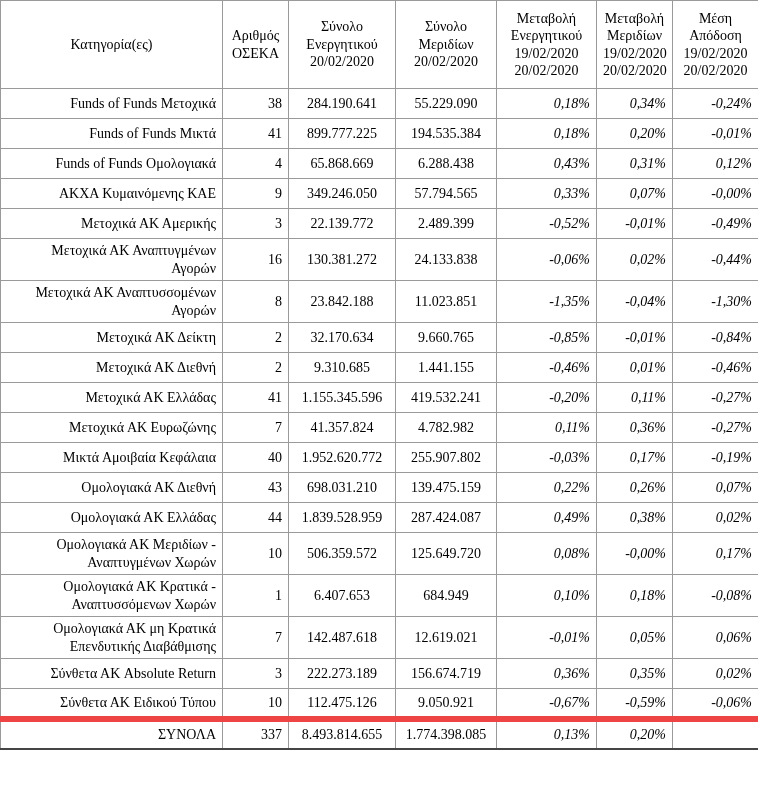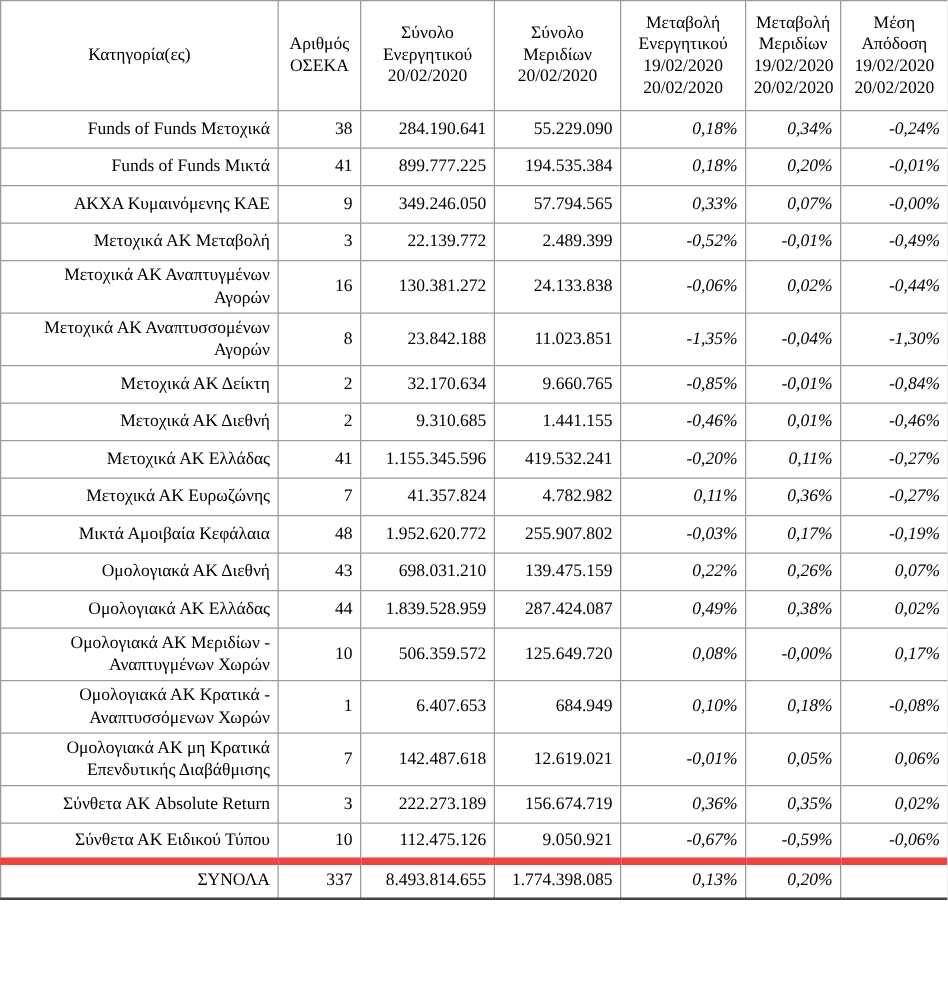--- a/index.html
+++ b/index.html
@@ -39,21 +39,21 @@
   thead tr { height: 88px; }
   thead th {
     text-align: center;
     vertical-align: middle;
     border-bottom: 2px solid #7f7f7f;
   }
   tbody tr { height: 30px; }
   tbody td { vertical-align: middle; }
   td.c-cat { text-align: right; padding-left: 10px; padding-right: 10px; }
   td.c-num { text-align: right; padding-right: 8px; }
-  td.c-amt { text-align: right; padding-right: 9px; }
+  td.c-amt { text-align: center; padding-right: 9px; }
   td.c-pct { text-align: right; padding-right: 12px; font-style: italic; }
   tr.totals td {
     border-top: 6px solid #ef4444;
   }
 </style>
 </head>
 <body>
 
 <div class="page">
   <table class="funds">
@@ -90,30 +90,39 @@
         <tr>
           <td class="c-cat">Funds of Funds Μικτά</td>
           <td class="c-num">41</td>
           <td class="c-amt">899.777.225</td>
           <td class="c-amt">194.535.384</td>
           <td class="c-pct">0,18%</td>
           <td class="c-pct">0,20%</td>
           <td class="c-pct">-0,01%</td>
         </tr>
         <tr>
+          <td class="c-cat">Funds of Funds Ομολογιακά</td>
+          <td class="c-num">4</td>
+          <td class="c-amt">65.868.669</td>
+          <td class="c-amt">6.288.438</td>
+          <td class="c-pct">0,43%</td>
+          <td class="c-pct">0,31%</td>
+          <td class="c-pct">0,12%</td>
+        </tr>
+        <tr>
           <td class="c-cat">ΑΚΧΑ Κυμαινόμενης ΚΑΕ</td>
           <td class="c-num">9</td>
           <td class="c-amt">349.246.050</td>
           <td class="c-amt">57.794.565</td>
           <td class="c-pct">0,33%</td>
           <td class="c-pct">0,07%</td>
           <td class="c-pct">-0,00%</td>
         </tr>
         <tr>
-          <td class="c-cat">Μετοχικά ΑΚ Μεταβολή</td>
+          <td class="c-cat">Μετοχικά ΑΚ Αμερικής</td>
           <td class="c-num">3</td>
           <td class="c-amt">22.139.772</td>
           <td class="c-amt">2.489.399</td>
           <td class="c-pct">-0,52%</td>
           <td class="c-pct">-0,01%</td>
           <td class="c-pct">-0,49%</td>
         </tr>
         <tr>
           <td class="c-cat">Μετοχικά ΑΚ Αναπτυγμένων Αγορών</td>
           <td class="c-num">16</td>
@@ -163,21 +172,21 @@
           <td class="c-cat">Μετοχικά ΑΚ Ευρωζώνης</td>
           <td class="c-num">7</td>
           <td class="c-amt">41.357.824</td>
           <td class="c-amt">4.782.982</td>
           <td class="c-pct">0,11%</td>
           <td class="c-pct">0,36%</td>
           <td class="c-pct">-0,27%</td>
         </tr>
         <tr>
           <td class="c-cat">Μικτά Αμοιβαία Κεφάλαια</td>
-          <td class="c-num">48</td>
+          <td class="c-num">40</td>
           <td class="c-amt">1.952.620.772</td>
           <td class="c-amt">255.907.802</td>
           <td class="c-pct">-0,03%</td>
           <td class="c-pct">0,17%</td>
           <td class="c-pct">-0,19%</td>
         </tr>
         <tr>
           <td class="c-cat">Ομολογιακά ΑΚ Διεθνή</td>
           <td class="c-num">43</td>
           <td class="c-amt">698.031.210</td>

